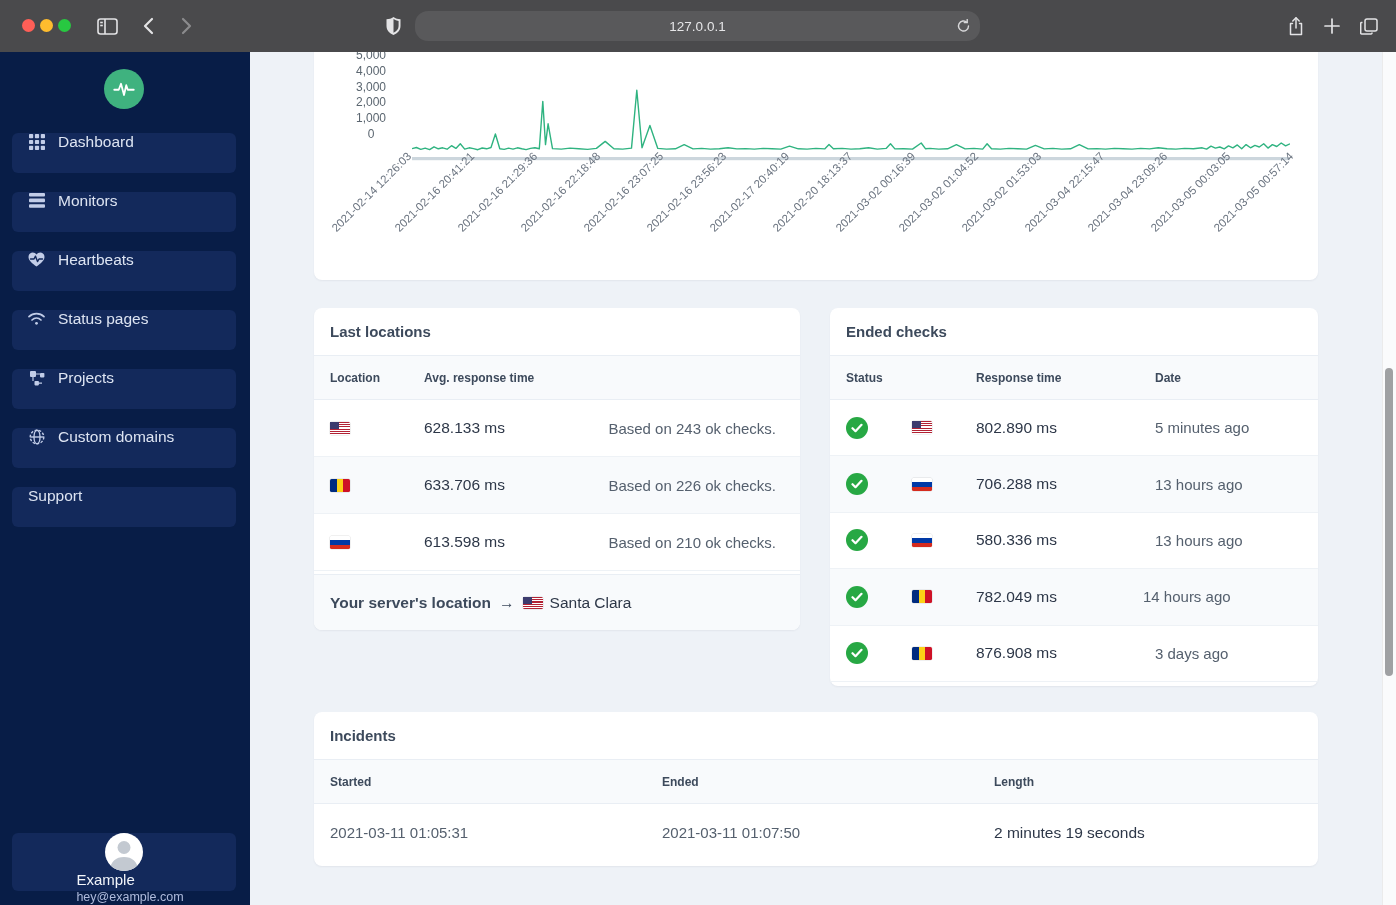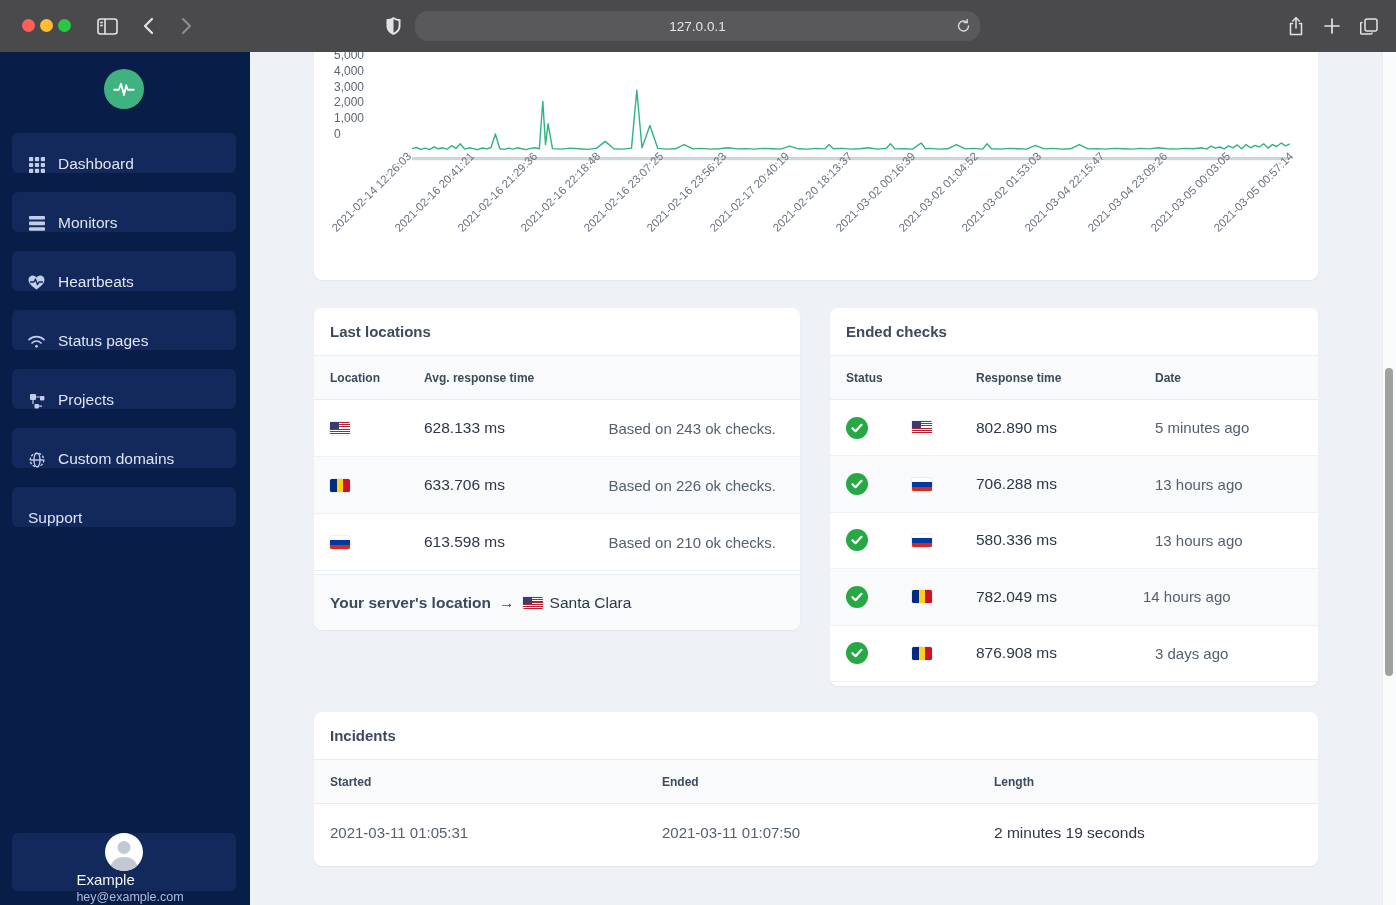--- a/index.html
+++ b/index.html
@@ -14,42 +14,42 @@
   .chrome-btn { position:absolute; top:12px; width:28px; height:28px; display:flex; align-items:center; justify-content:center; color:#e3e3e5; }
   .chrome-btn.disabled { color:#8b8b8d; }
   .urlbar { position:absolute; left:415px; top:11px; width:565px; height:30px; background:#59595b; border-radius:13px; display:flex; align-items:center; justify-content:center; }
   .urlbar .url-text { color:#e6e6e8; font-size:13.5px; }
   .refresh-btn { position:absolute; right:7px; top:5px; width:20px; height:20px; color:#d9d9db; display:flex; align-items:center; justify-content:center; }
 
   
   .sidebar { position:absolute; left:0; top:52px; width:250px; height:853px; background:#081d47; }
   .logo { position:absolute; left:104px; top:17px; width:40px; height:40px; border-radius:50%; background:#3fb27f; display:flex; align-items:center; justify-content:center; }
   .nav { position:absolute; left:12px; top:81px; width:224px; }
-  .nav-item { height:40px; margin-bottom:19px; background:#13295b; border-radius:6px; display:flex; align-items:flex-end; padding:0 16px; color:#dde4f2; font-size:15.5px; cursor:default; }
+  .nav-item { height:40px; margin-bottom:19px; background:#13295b; border-radius:6px; display:flex; align-items:flex-start; padding:0 16px; color:#dde4f2; font-size:15.5px; cursor:default; }
   .nav-item .nicon { width:17px; height:17px; margin-right:13px; display:inline-flex; align-items:center; justify-content:center; color:#c2cde8; flex:0 0 17px; }
   .user-card { position:absolute; left:12px; top:781px; width:224px; height:58px; background:#13295b; border-radius:6px; display:flex; align-items:center; padding:0 12px;flex-direction:column; }
   .avatar { width:38px; height:38px; border-radius:50%; background:#ffffff; overflow:hidden; position:relative; flex:0 0 38px; }
   .user-meta { margin-left:12px; }
   .user-name { color:#f2f5fa; font-size:15px; }
   .user-email { color:#aebadb; font-size:12.5px; margin-top:2px; }
 
   
   .main { position:absolute; left:250px; top:52px; width:1146px; height:853px; background:#eef2f7; overflow:hidden; }
   .card { position:absolute; background:#ffffff; border-radius:8px; box-shadow:0 1px 2px rgba(30,40,60,.06); }
   .card-header { height:48px; border-bottom:1px solid #e9eef4; display:flex; align-items:center; padding:0 16px; font-size:15px; font-weight:bold; color:#3d4a5c; }
   .thead { height:44px; background:#f8fafc; border-bottom:1px solid #e9eef4; position:relative; }
   .th { position:absolute; top:0; height:44px; display:flex; align-items:center; font-size:12px; font-weight:bold; color:#3d4a5c; }
   .trow { position:relative; border-bottom:1px solid #eef2f6; }
   .trow.alt { background:#f8fafc; }
   .cell { position:absolute; top:0; height:100%; display:flex; align-items:center; font-size:15.5px; color:#2d3748; }
   .cell.muted { color:#55606e; font-size:15px; }
 
   
   #chart-card { left:64px; top:-24px; width:1004px; height:252px; border-top-left-radius:0; border-top-right-radius:0; }
-  #y-labels span { position:absolute; left:20px; width:74px; text-align:left; font-size:12px; color:#5b6670; }
+  #y-labels span { position:absolute; left:20px; width:74px; text-align:center; font-size:12px; color:#5b6670; }
   #chart-plot { position:absolute; left:98px; top:24px; }
   #x-labels span { position:absolute; width:150px; text-align:right; font-size:11.5px; color:#6b7480; transform:rotate(-45deg); transform-origin:100% 0; white-space:nowrap; }
 
   
   .flag { display:inline-block; width:20px; height:13px; border-radius:1.5px; box-shadow:0 0 0 .5px rgba(0,0,0,.12); position:relative; flex:0 0 20px; }
   .flag-us { background:repeating-linear-gradient(180deg,#b22234 0 1.1px,#ffffff 1.1px 2.2px); }
   .flag-us::after { content:""; position:absolute; left:0; top:0; width:9px; height:7px; background:#3c3b6e; }
   .flag-ro { background:linear-gradient(90deg,#002b7f 0 33.4%,#fcd116 33.4% 66.7%,#ce1126 66.7%); }
   .flag-ru { background:linear-gradient(180deg,#ffffff 0 33.4%,#0039a6 33.4% 66.7%,#d52b1e 66.7%); }
   .flag.small { width:18px; height:12px; }

